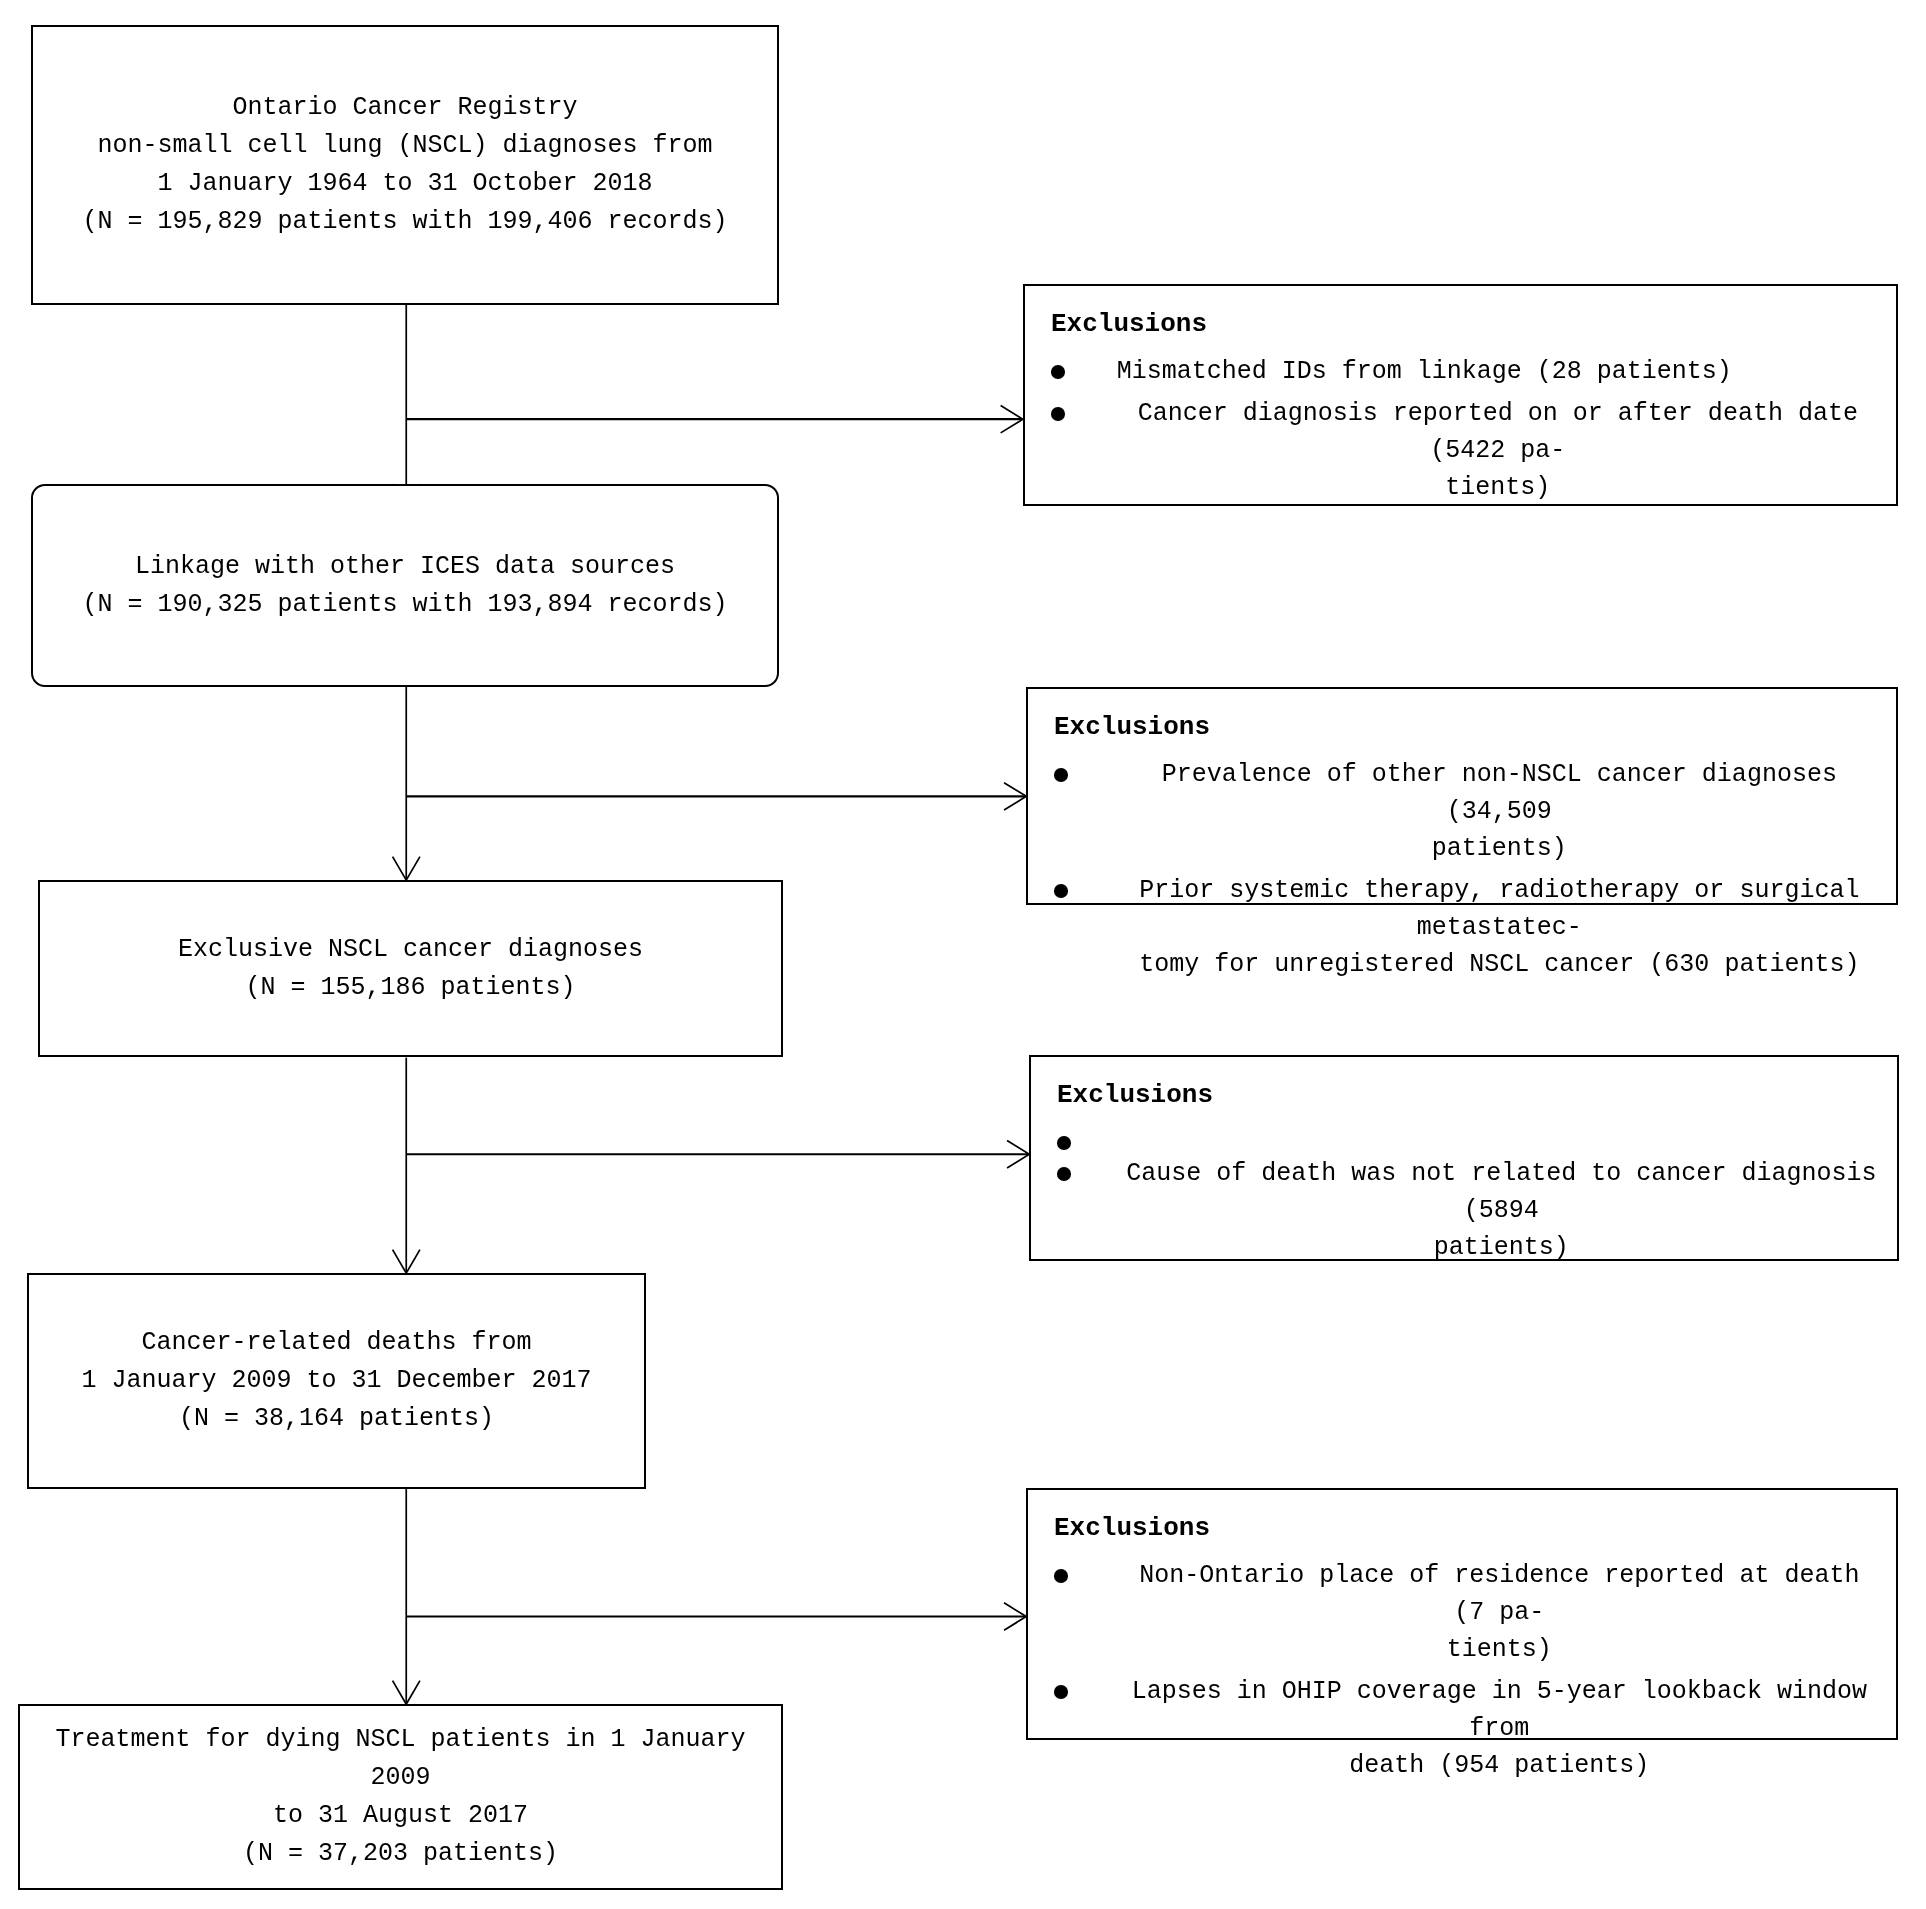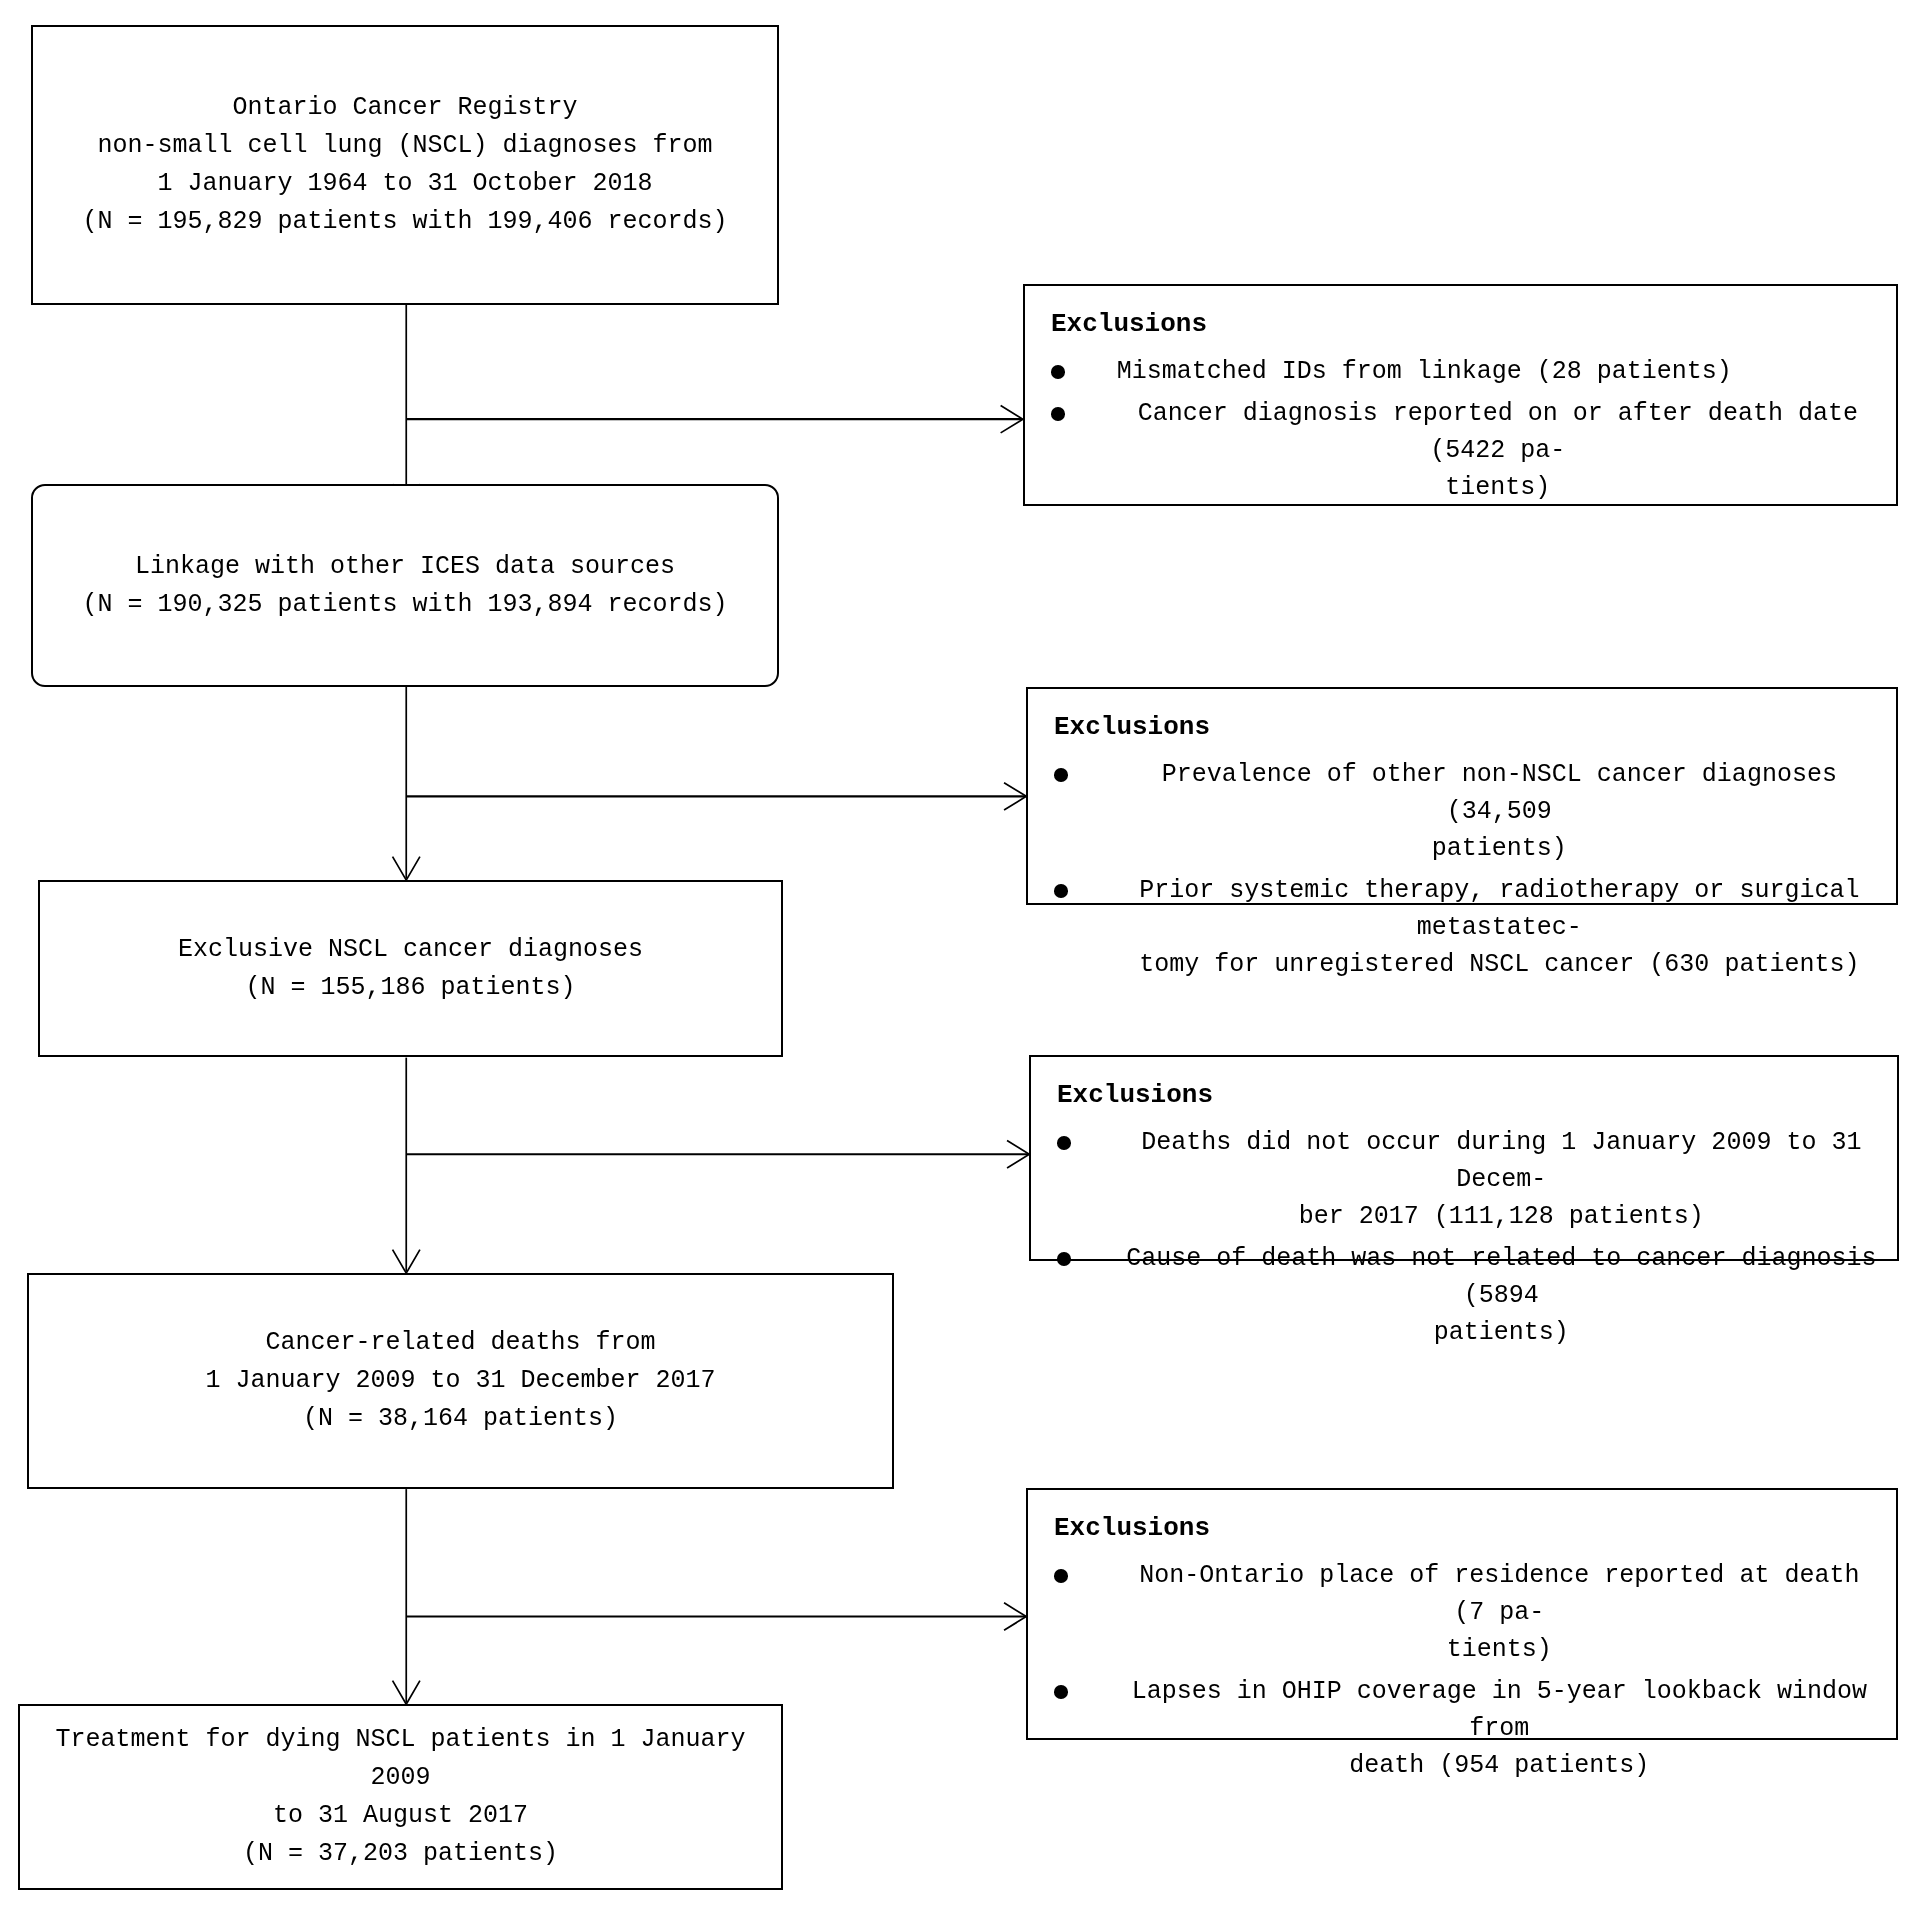--- a/index.html
+++ b/index.html
@@ -63,21 +63,21 @@
   }
   .excl-text {
     white-space: pre-line;
     font-size: 25px;
     line-height: 37px;
   }
   
   #box-registry   { left: 31px;  top: 25px;   width: 748px; height: 280px; }
   #box-linkage    { left: 31px;  top: 484px; width: 748px; height: 203px; border-radius: 14px; }
   #box-exclusive  { left: 38px;  top: 880px; width: 745px; height: 177px; }
-  #box-deaths     { left: 27px;  top: 1273px; width: 867px; height: 216px; }
+  #box-deaths     { left: 27px;  top: 1273px; width: 619px; height: 216px; }
   #box-treatment  { left: 18px;  top: 1704px; width: 765px; height: 186px; }
 
   #excl-1 { left: 1023px; top: 284px;  width: 875px; height: 222px; }
   #excl-2 { left: 1026px; top: 687px; width: 872px; height: 218px; }
   #excl-3 { left: 1029px; top: 1055px; width: 870px; height: 206px; }
   #excl-4 { left: 1026px; top: 1488px; width: 872px; height: 252px; }
 </style>
 </head>
 <body>
 
@@ -164,22 +164,20 @@
 tomy for unregistered NSCL cancer (630 patients)</span>
       </li>
     </ul>
   </div>
 
   <div class="excl-box" id="excl-3">
     <div class="excl-heading">Exclusions</div>
     <ul class="excl-list">
       <li class="excl-item">
         <span class="bullet-dot"></span>
-        <span class="excl-text">Deaths did not occur during 1 January 2009 to 31 Decem-
-ber 2017 (111,128 patients)</span>
       </li>
       <li class="excl-item">
         <span class="bullet-dot"></span>
         <span class="excl-text">Cause of death was not related to cancer diagnosis (5894
 patients)</span>
       </li>
     </ul>
   </div>
 
   <div class="excl-box" id="excl-4">

